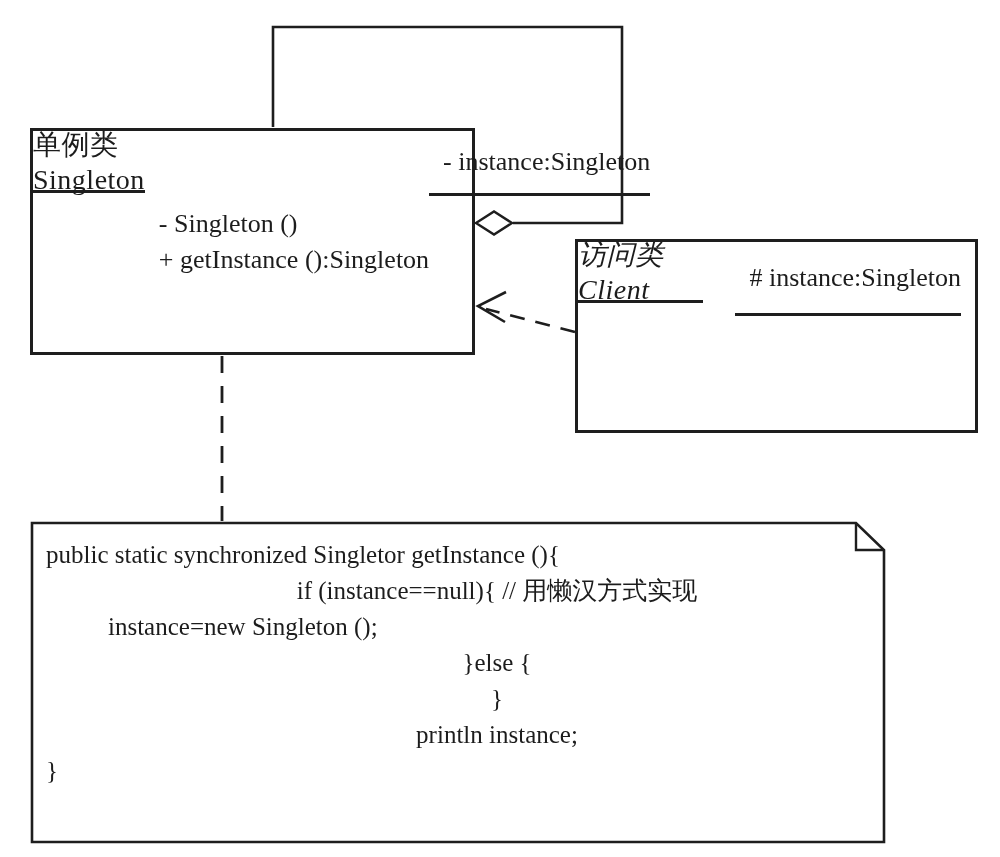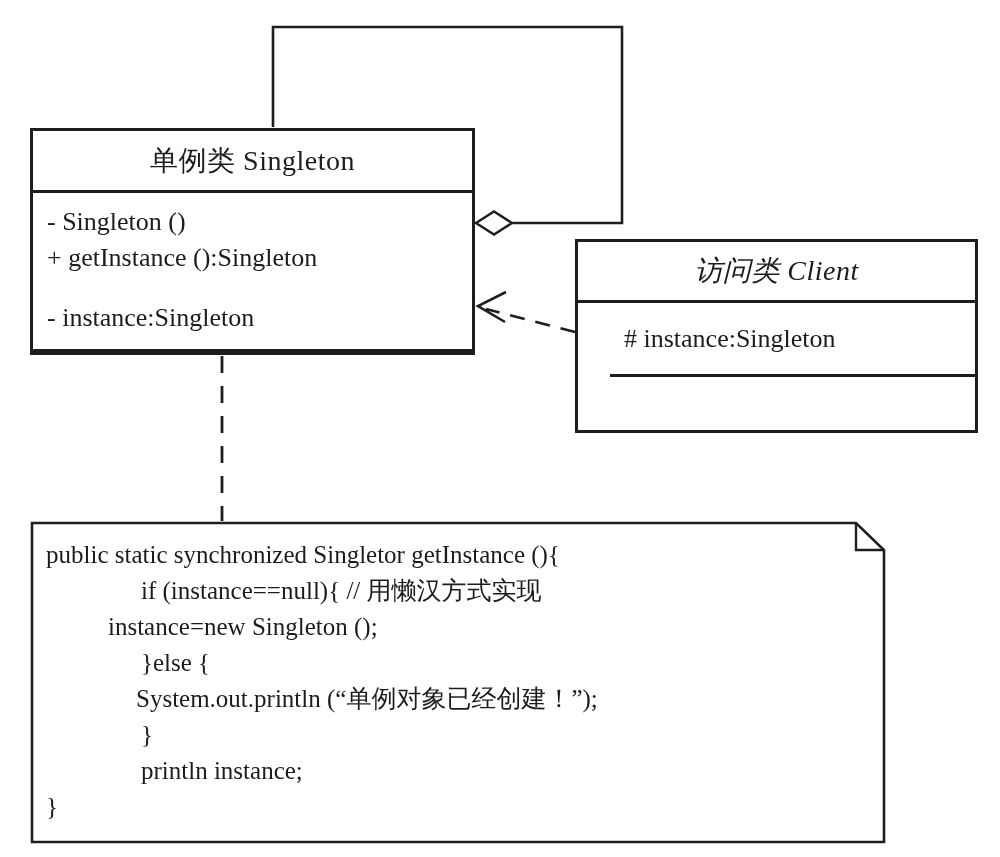--- a/index.html
+++ b/index.html
@@ -16,21 +16,21 @@
     position: absolute;
     left: 0; top: 0;
     width: 1000px; height: 857px;
   }
   .class-box {
     position: absolute;
     background: #ffffff;
     border: 3px solid #1e1e1e;
     box-sizing: border-box;
     display: flex;
-    flex-direction: column;
+    flex-direction: row;
   }
   .class-box .title {
     border-bottom: 3px solid #1e1e1e;
     display: flex;
     align-items: center;
     justify-content: center;
     font-size: 28px;
     letter-spacing: 0.5px;
     box-sizing: border-box;
   }
@@ -58,21 +58,21 @@
   .note-text {
     position: absolute;
     left: 32px; top: 524px;
     width: 850px; height: 252px;
     box-sizing: border-box;
     padding-top: 13px;
     font-size: 25px;
   }
   .code-line { line-height: 36px; white-space: pre; }
   .ind0 { padding-left: 14px; }
-  .ind1 { padding-left: 109px; }
+  .ind1 { padding-left: 80px; text-align: center; }
   .ind2 { padding-left: 76px; }
   .ind15 { padding-left: 104px; }
 </style>
 </head>
 <body>
 
 <div class="canvas">
 
   <svg class="connectors" viewBox="0 0 1000 857" xmlns="http://www.w3.org/2000/svg">
 
@@ -106,19 +106,18 @@
       <div class="member"># instance:Singleton</div>
     </div>
     <div class="compartment methods"></div>
   </div>
 
   <div class="note-text">
     <div class="code-line ind0">public static synchronized Singletor getInstance (){</div>
     <div class="code-line ind1">if (instance==null){ // 用懒汉方式实现</div>
     <div class="code-line ind2">instance=new Singleton ();</div>
     <div class="code-line ind1">}else {</div>
-    <div class="code-line ind15">System.out.println (“单例对象已经创建！”);</div>
     <div class="code-line ind1">}</div>
     <div class="code-line ind1">println instance;</div>
     <div class="code-line ind0">}</div>
   </div>
 
 </div>
 
 </body></html>

